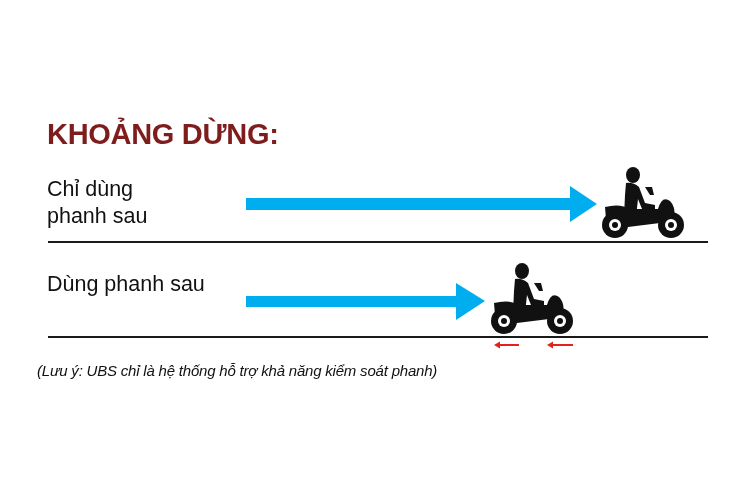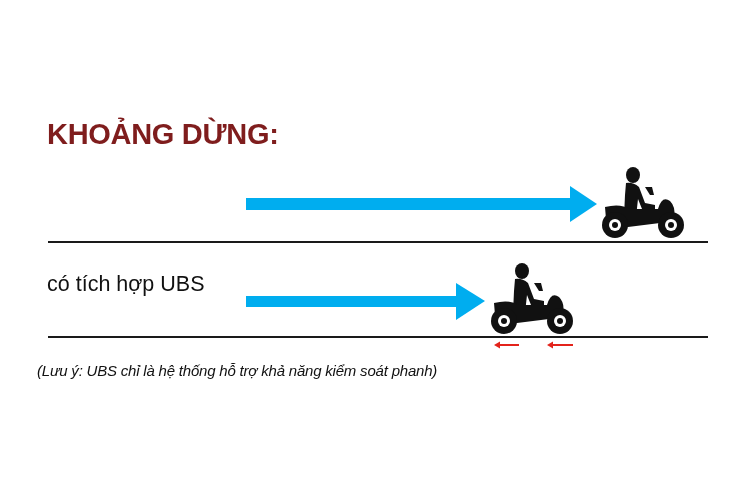--- a/index.html
+++ b/index.html
@@ -10,20 +10,22 @@
   .hline{height:2px;background:#1a1a1a;}
   .note{left:37px;top:362px;font-size:15px;font-style:italic;color:#111;white-space:nowrap;letter-spacing:-0.2px;}
   svg{position:absolute;overflow:visible;}
 </style>
 </head>
 <body>
 
 <div class="abs title">KHOẢNG DỪNG:</div>
 
 <div class="abs label" style="left:47px;top:176px;">
+  <div>Chỉ dùng</div>
+  <div>phanh sau</div>
 </div>
 
 <svg style="left:0;top:0;" width="750" height="500">
   <rect x="246" y="198" width="326" height="12" fill="#00adef"></rect>
   <polygon points="570,186 597,204 570,222" fill="#00adef"></polygon>
 </svg>
 
 <svg style="left:600px;top:165px;" width="90" height="75" viewBox="0 0 90 75">
   <g fill="#111">
     <ellipse cx="33" cy="10" rx="7" ry="8"></ellipse>
@@ -39,21 +41,21 @@
   </g>
   <g fill="#111">
     <circle cx="15" cy="60" r="3"></circle>
     <circle cx="71" cy="60" r="3"></circle>
   </g>
 </svg>
 
 <div class="abs hline" style="left:48px;top:241px;width:660px;"></div>
 
 <div class="abs label" style="left:47px;top:271px;">
-  <div>có tích hợp UBS</div>
+  <div>Dùng phanh sau</div>
 </div>
 
 <svg style="left:0;top:0;" width="750" height="500">
   <rect x="246" y="296" width="212" height="11" fill="#00adef"></rect>
   <polygon points="456,283 485,301 456,320" fill="#00adef"></polygon>
 </svg>
 
 <svg style="left:489px;top:261px;" width="90" height="75" viewBox="0 0 90 75">
   <g fill="#111">
     <ellipse cx="33" cy="10" rx="7" ry="8"></ellipse>

